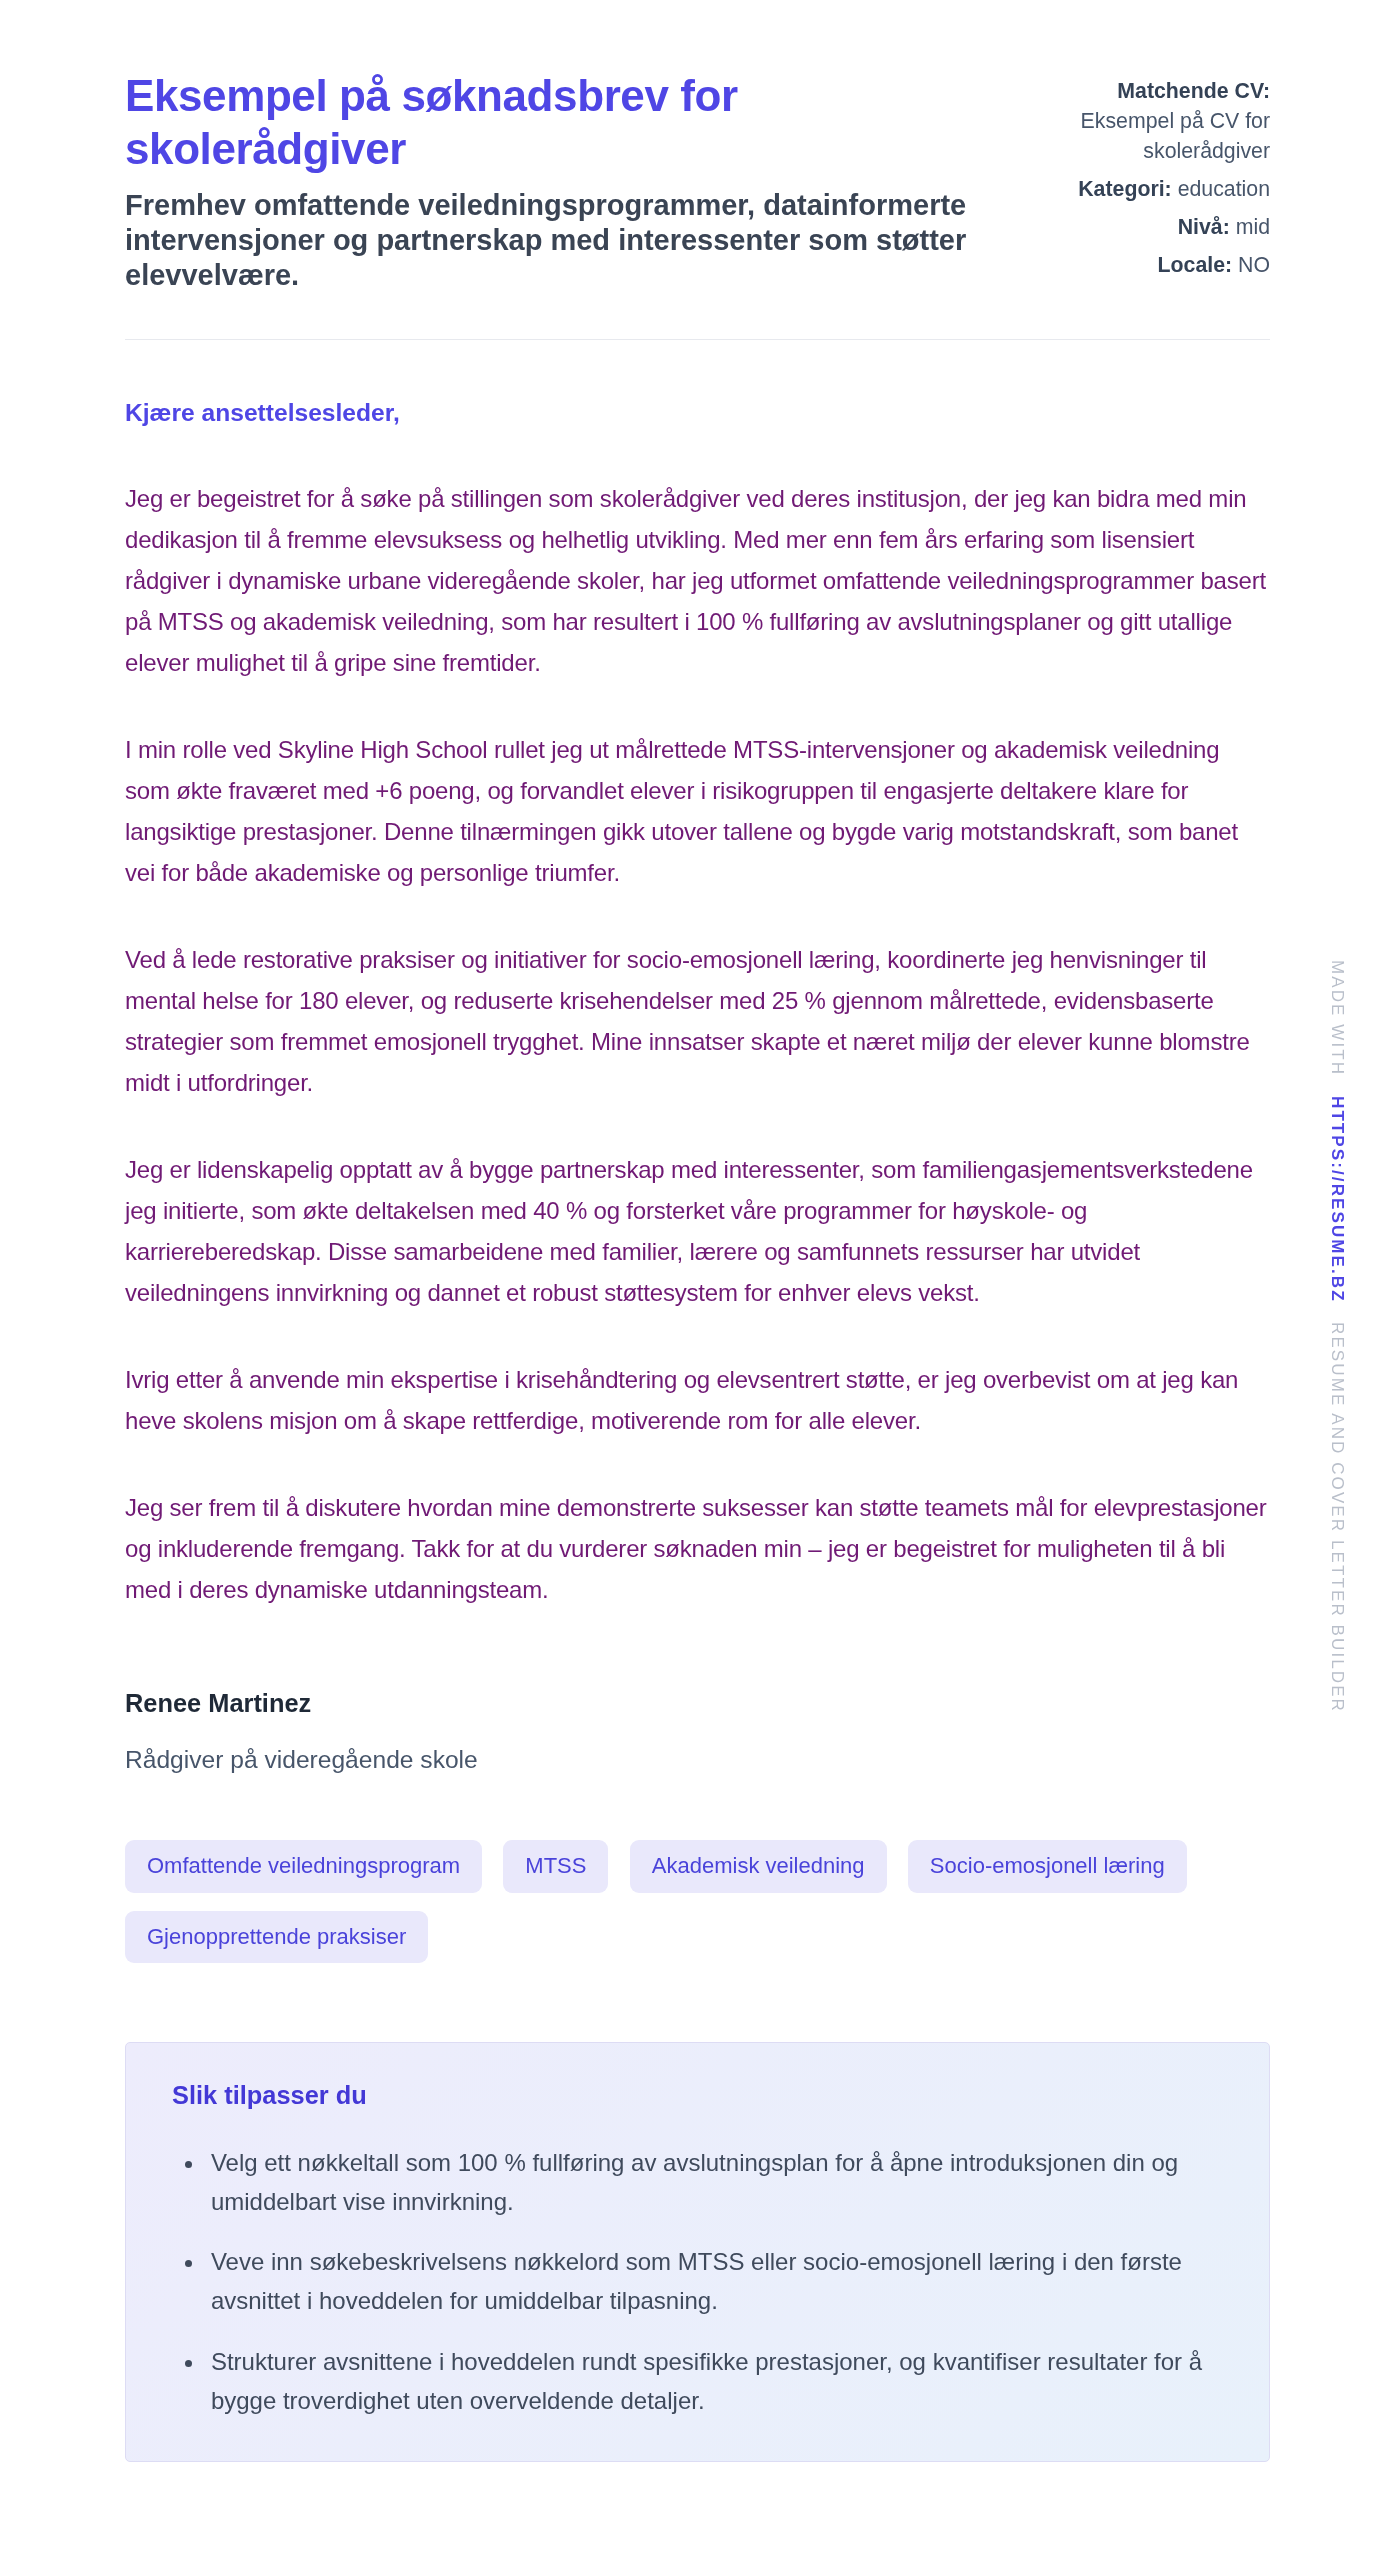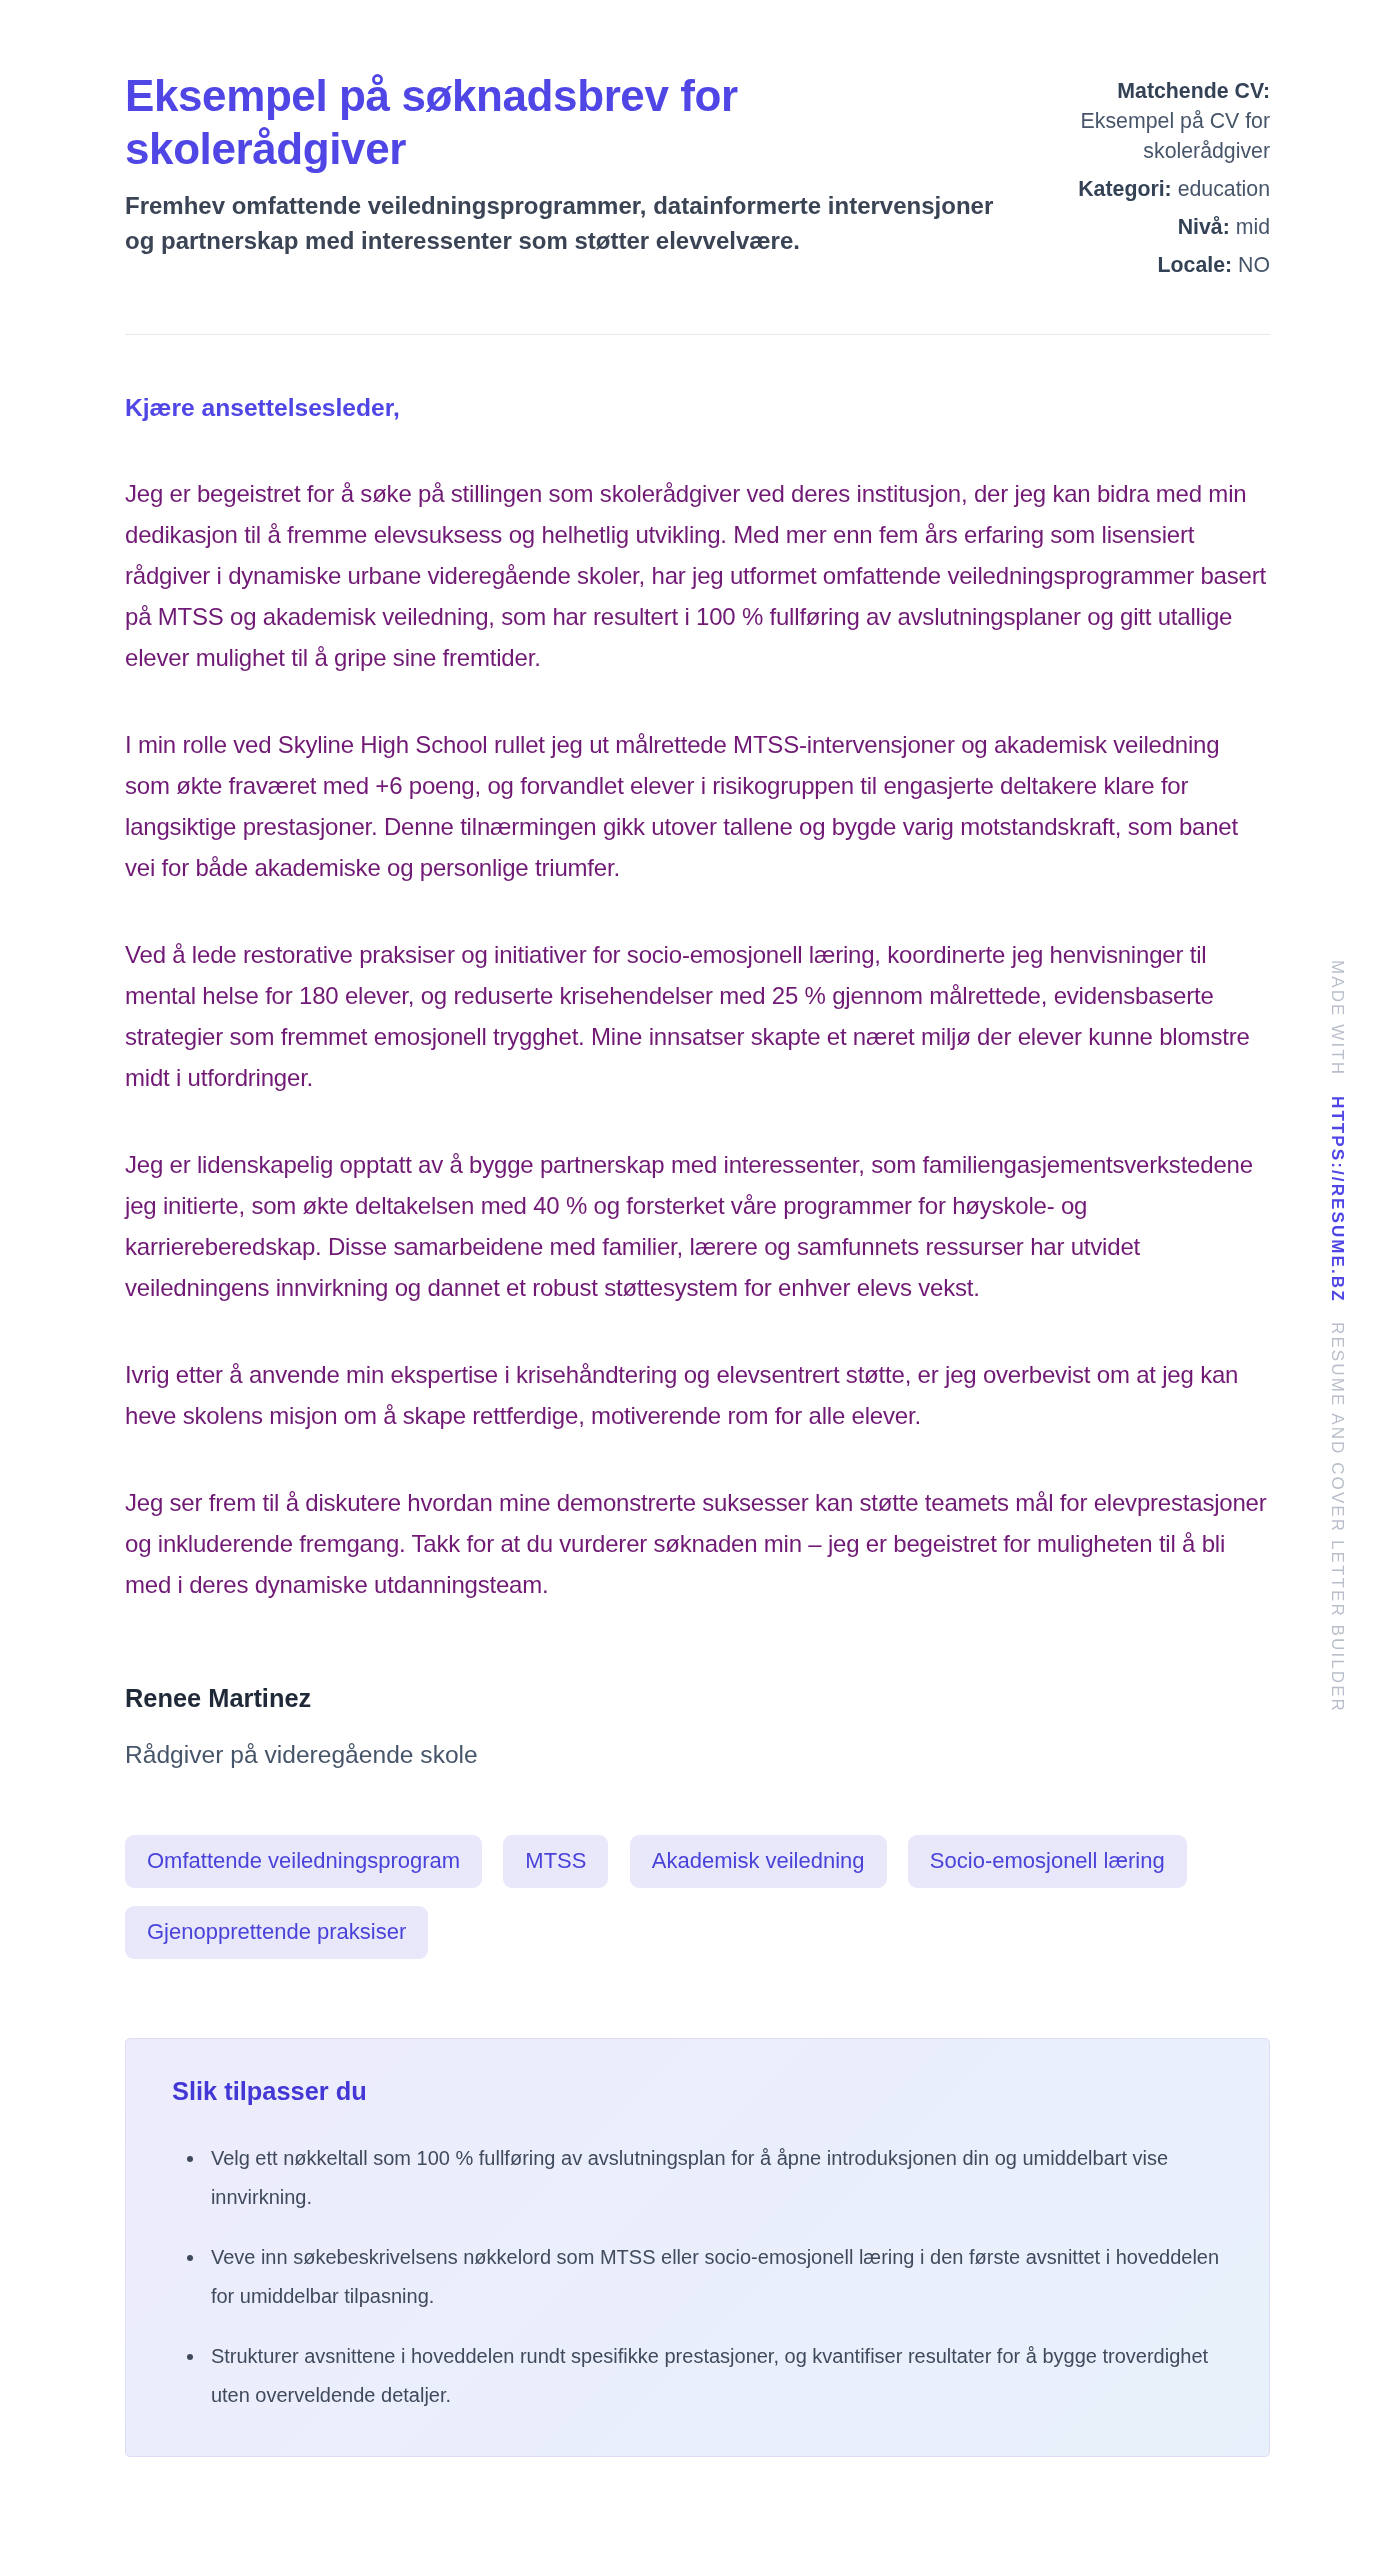--- a/index.html
+++ b/index.html
@@ -15,21 +15,21 @@
   .page { position: relative; width: 1395px; height: 2116px; padding: 0 125px; }
 
   
   .header { display: flex; justify-content: space-between; align-items: flex-start; padding-top: 69px; }
   .header-left { max-width: 902px; }
   h1.title {
     margin: 0; font-size: 44px; line-height: 53px; letter-spacing: -0.4px;
     font-weight: 700; color: #4f46e5;
   }
   .subtitle {
-    margin: 13px 0 0; font-size: 24px; line-height: 35px;
+    margin: 13px 0 0; font-size: 29px; line-height: 35px;
     font-weight: 700; color: #3a4454; max-width: 894px;
   }
   .meta { width: 223px; flex-shrink: 0; text-align: right; font-size: 21.3px; line-height: 30px; color: #47556a; padding-top: 6.6px; }
   .meta-item { margin-bottom: 8.2px; }
   .meta-label { font-weight: 700; color: #344256; }
 
   .divider { border: none; border-top: 1.6px solid #e7e9ee; margin: 46px 0 0; }
 
   
   .letter { margin-top: 59px; }
@@ -52,21 +52,21 @@
   
   .tips {
     margin-top: 79px;
     background: linear-gradient(135deg, #edecfc 0%, #e8f1fb 100%);
     border: 1.6px solid #dddcf4; border-radius: 5px;
     padding: 38px 46px 41px;
   }
   .tips-title { margin: 0; font-size: 25.4px; font-weight: 700; color: #4338d6; }
   .tips-list { margin: 33px 0 0; padding-left: 34px; }
   .tips-list li {
-    font-size: 20px; line-height: 39px; color: #3f4a5c;
+    font-size: 24px; line-height: 39px; color: #3f4a5c;
     margin-bottom: 21.3px; padding-left: 4.9px;
   }
   .tips-list li:last-child { margin-bottom: 0; }
   .tips-list li::marker { color: #3f4a5c; }
 
   
   .watermark {
     position: absolute; top: 960px; right: 48px;
     display: flex; flex-direction: column; align-items: center; gap: 19.7px;
   }

